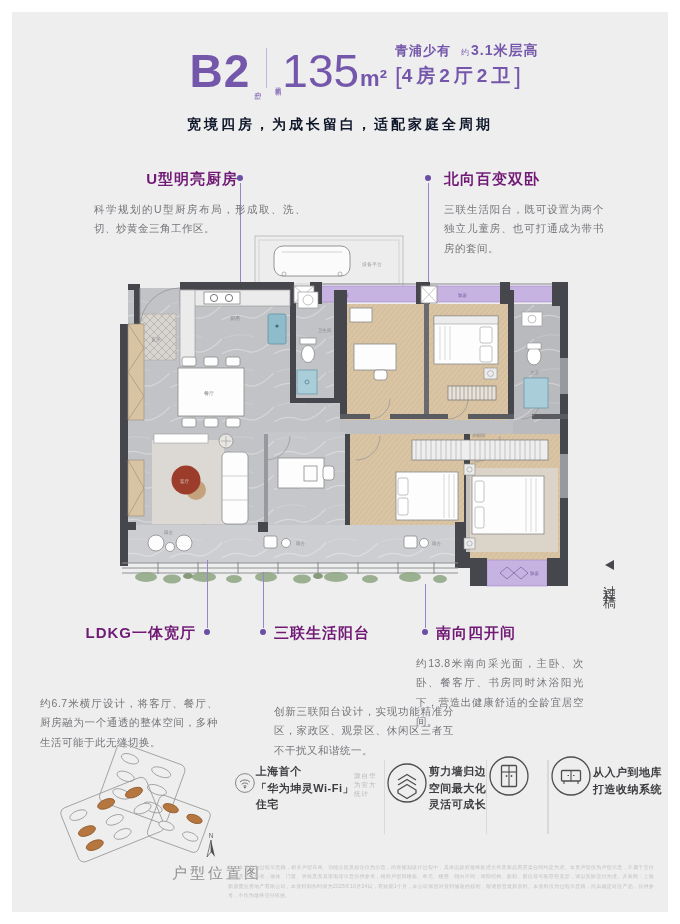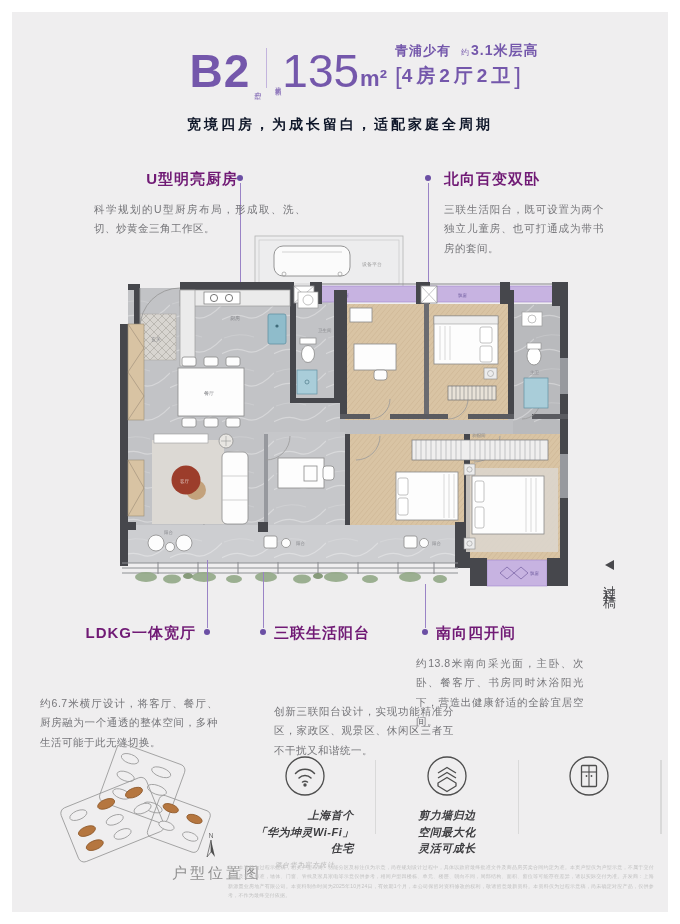--- a/index.html
+++ b/index.html
@@ -24,21 +24,21 @@
   .c-title{font-size:15px;font-weight:700;color:#701a75;letter-spacing:1px;white-space:nowrap;}
   .c-desc{font-size:10.5px;color:#76767a;line-height:1.85;letter-spacing:0.5px;text-align:justify;}
   .dot{position:absolute;width:6px;height:6px;border-radius:50%;background:#6b4fa4;}
   .lead{position:absolute;width:1px;background:#9a83c6;}
   
   .draft{position:absolute;left:588px;top:548px;display:flex;flex-direction:column;align-items:center;gap:5px;color:#48484c;}
   .tri-left{width:0;height:0;border-top:5px solid transparent;border-bottom:5px solid transparent;border-right:9px solid #48484c;}
   .draft-txt{writing-mode:vertical-rl;font-size:13px;letter-spacing:5px;font-weight:500;}
   
   .features{position:absolute;left:222px;top:742px;width:428px;display:flex;align-items:flex-start;}
-  .feat{flex:1;display:flex;flex-direction:column;align-items:center;text-align:right;font-style:italic;}
+  .feat{flex:1;display:flex;flex-direction:row;align-items:center;text-align:left;}
   .feat-lbl{margin-top:9px;font-size:11px;font-weight:700;color:#3d3d40;line-height:1.5;letter-spacing:0.5px;white-space:nowrap;}
   .feat-note{margin-top:4px;font-size:6.5px;color:#b8b8b8;letter-spacing:1px;}
   .feat-div{width:1px;height:74px;background:#d9d9d9;margin-top:6px;}
   .map-caption{position:absolute;left:160px;top:852px;font-size:15px;color:#8f8f8f;letter-spacing:3px;}
   .compass{position:absolute;left:192px;top:820px;display:flex;flex-direction:column;align-items:center;color:#6e6e6e;font-size:7px;}
   .disclaimer{position:absolute;left:216px;top:851px;width:426px;font-size:5px;line-height:1.85;color:#c2c2c2;text-align:justify;letter-spacing:0.2px;}
   svg text{font-family:"Liberation Sans",sans-serif;}
 </style>
 </head>
 <body>
@@ -414,20 +414,35 @@
           <circle cx="22" cy="22" r="19" fill="none" stroke="#4e4e4e" stroke-width="1.3"></circle>
           <rect x="14.5" y="11.5" width="15" height="21" rx="1" fill="none" stroke="#4e4e4e" stroke-width="1.3"></rect>
           <line x1="22" y1="11.5" x2="22" y2="32.5" stroke="#4e4e4e" stroke-width="1.1"></line>
           <line x1="14.5" y1="18" x2="29.5" y2="18" stroke="#4e4e4e" stroke-width="1.1"></line>
           <circle cx="19.5" cy="22" r="0.9" fill="#4e4e4e"></circle>
             <circle cx="24.5" cy="22" r="0.9" fill="#4e4e4e"></circle>
         </svg>
       </div>
       <div class="feat-div"></div>
       <div class="feat-div"></div>
+      <div class="feat">
+        <svg width="44" height="44" viewBox="0 0 44 44">
+          <ellipse cx="22" cy="22" rx="19" ry="19" fill="none" stroke="#4e4e4e" stroke-width="1.3"></ellipse>
+          <rect x="12.5" y="16.5" width="19" height="10.5" rx="1" fill="none" stroke="#4e4e4e" stroke-width="1.3"></rect>
+          <line x1="22" y1="16.5" x2="22" y2="27" stroke="#4e4e4e" stroke-width="1.1"></line>
+          <line x1="15" y1="27" x2="15" y2="30" stroke="#4e4e4e" stroke-width="1.1"></line>
+          <line x1="29" y1="27" x2="29" y2="30" stroke="#4e4e4e" stroke-width="1.1"></line>
+          <line x1="18.5" y1="21.5" x2="20" y2="21.5" stroke="#4e4e4e" stroke-width="1.1"></line>
+          <line x1="24" y1="21.5" x2="25.5" y2="21.5" stroke="#4e4e4e" stroke-width="1.1"></line>
+        </svg>
+        <div class="feat-lbl">
+          <div>从入户到地库</div>
+          <div>打造收纳系统</div>
+        </div>
+      </div>
     </div>
 
     <svg class="abs" style="left:45px;top:726px;" width="180" height="132" viewBox="0 0 180 132">
       <g stroke="#999999" stroke-width="0.8" fill="none">
         <g transform="translate(62,4) rotate(20)">
           <rect x="0" y="0" width="72" height="62" rx="6"></rect>
           <ellipse cx="16" cy="12" rx="9" ry="4.5" fill="#f0eff0"></ellipse>
             <ellipse cx="50" cy="14" rx="10" ry="4.5" fill="#f0eff0"></ellipse>
           <ellipse cx="18" cy="30" rx="9" ry="4.5" fill="#f0eff0"></ellipse>
             <ellipse cx="52" cy="32" rx="10" ry="4.5" fill="#f0eff0"></ellipse>

